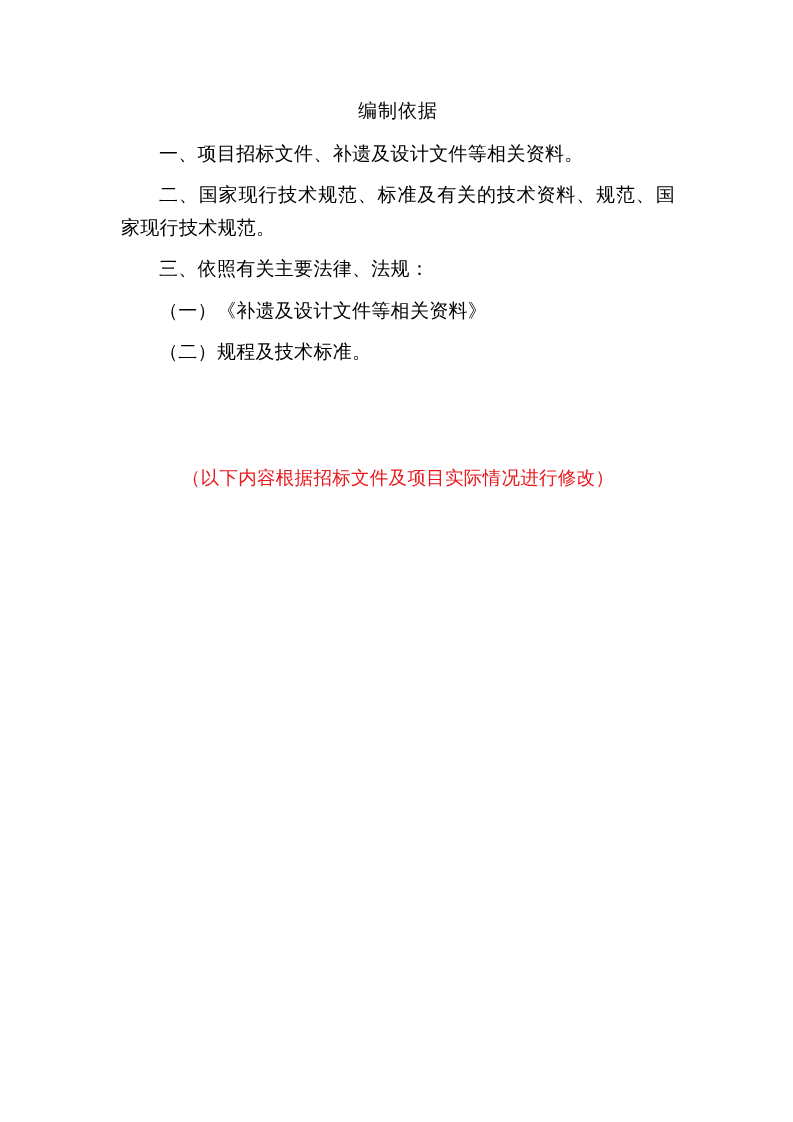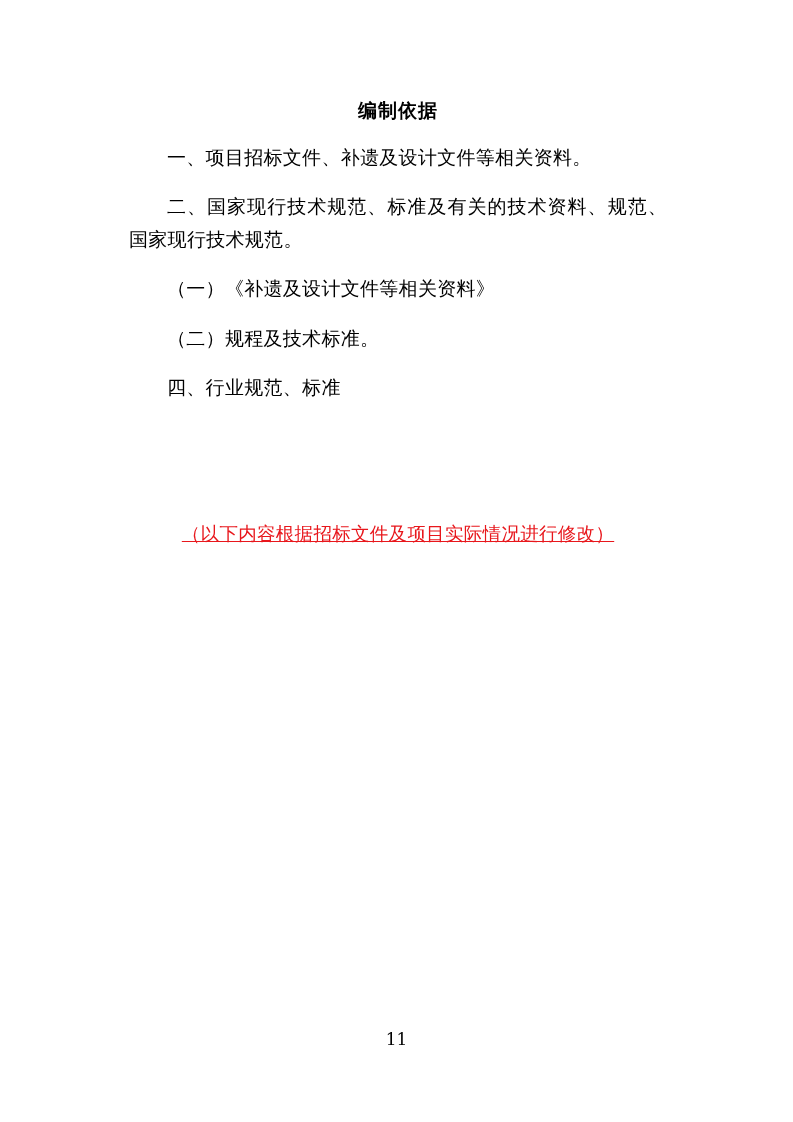--- a/index.html
+++ b/index.html
@@ -21,41 +21,40 @@
   }
   .content {
     position: absolute;
     left: 113px;
     top: 96px;
     width: 570px;
   }
   .doc-title {
     text-align: center;
     font-size: 19px;
-    font-weight: bold;
+    font-weight: normal;
     letter-spacing: 1px;
     margin: 0 0 12px 0;
     line-height: 1.5;
   }
   .para {
     font-size: 19px;
     line-height: 1.75;
-    margin: 16px;
+    margin: 8px;
     text-indent: 38px;
     letter-spacing: 0.3px;
     text-align: justify;
   }
   .note {
     font-size: 18.5px;
     line-height: 1.75;
-    margin: 12px;
+    margin: 0;
     color: #e8171c;
     text-align: center;
     letter-spacing: 0.3px;
-    text-decoration: underline;
   }
   .spacer-note {
     height: 86px;
   }
   .page-number {
     position: absolute;
     left: 0;
     right: 0;
     top: 1029px;
     text-align: center;
@@ -66,24 +65,23 @@
 </head>
 <body>
 
 <div class="page">
   <div class="content">
 
     <h1 class="doc-title">编制依据</h1>
 
     <p class="para">一、项目招标文件、补遗及设计文件等相关资料。</p>
     <p class="para">二、国家现行技术规范、标准及有关的技术资料、规范、国家现行技术规范。</p>
+    <p class="para">三、依照有关主要法律、法规：</p>
     <p class="para">（一）《补遗及设计文件等相关资料》</p>
     <p class="para">（二）规程及技术标准。</p>
-    <p class="para">四、行业规范、标准</p>
 
     <div class="spacer-note"></div>
 
     <p class="note">（以下内容根据招标文件及项目实际情况进行修改）</p>
 
   </div>
 
-  <div class="page-number">11</div>
 </div>
 
 </body></html>

